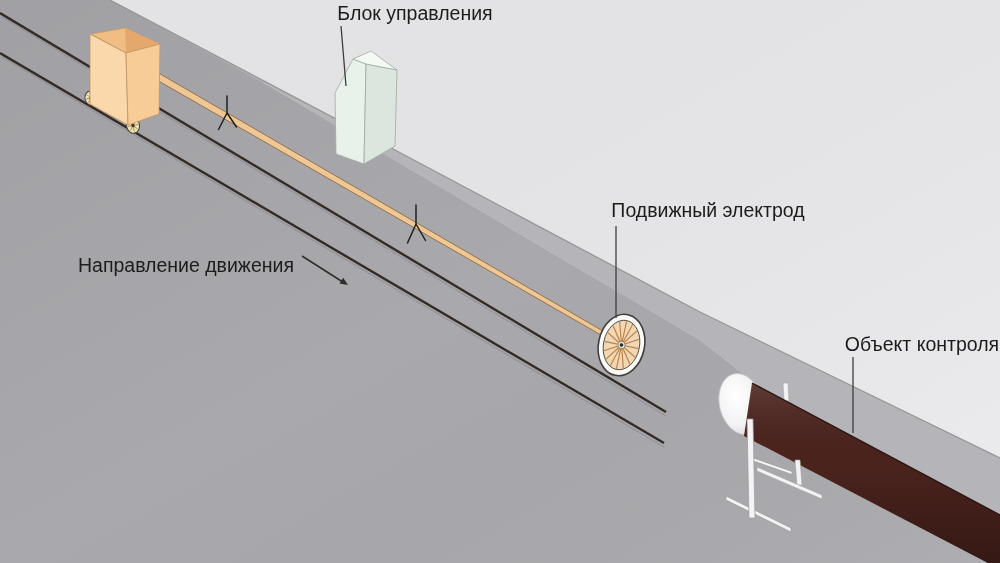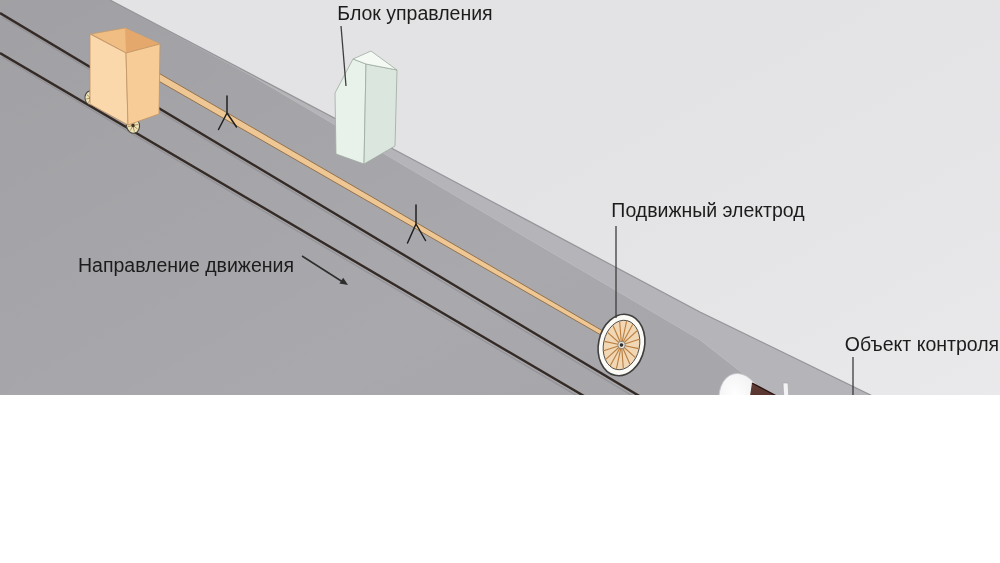--- a/index.html
+++ b/index.html
@@ -1,16 +1,16 @@
 <!DOCTYPE html>
 <html><head>
 <meta charset="utf-8">
 <style>
   html,body{margin:0;padding:0;background:#ffffff;}
-  .stage{position:relative;width:1000px;height:395px;overflow:hidden;background:#be185d;}
+  .stage{position:relative;width:1000px;height:563px;overflow:hidden;background:#be185d;}
   .stage svg{position:absolute;left:0;top:0;display:block;}
   text{font-family:"Liberation Sans",sans-serif;fill:#1c1c1c;}
   .lbl{font-size:19.5px;letter-spacing:0px;}
 </style>
 </head>
 <body>
 
 <div class="stage">
 <svg width="1000" height="563" viewBox="0 0 1000 563">
   <defs>

